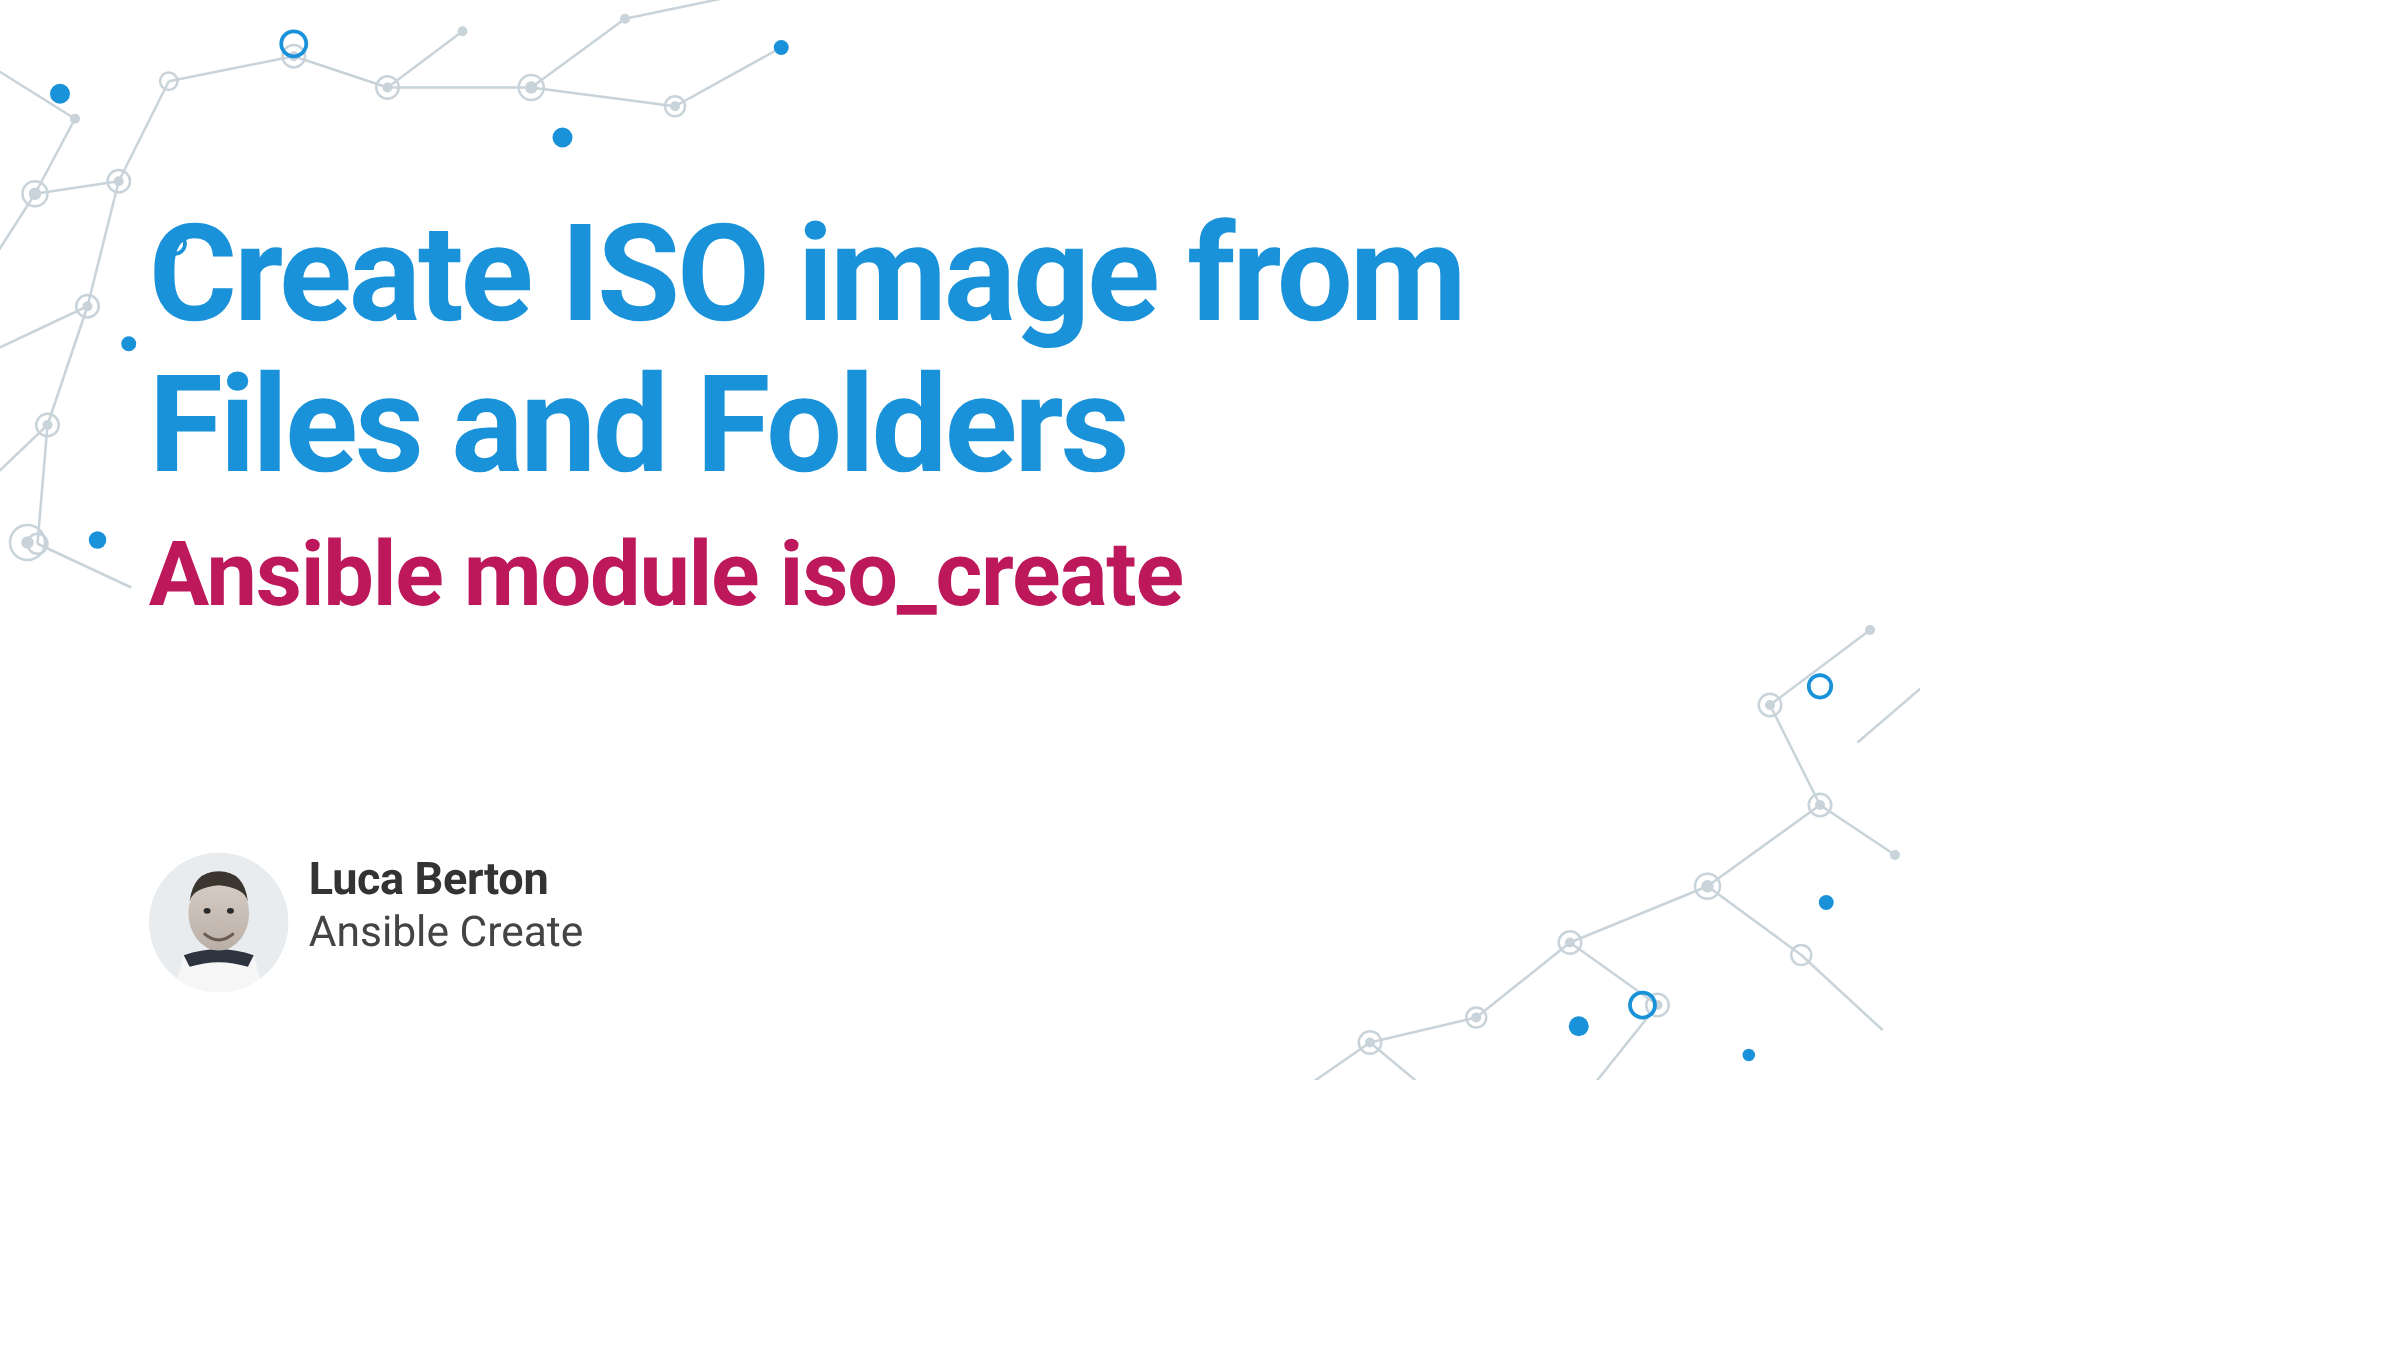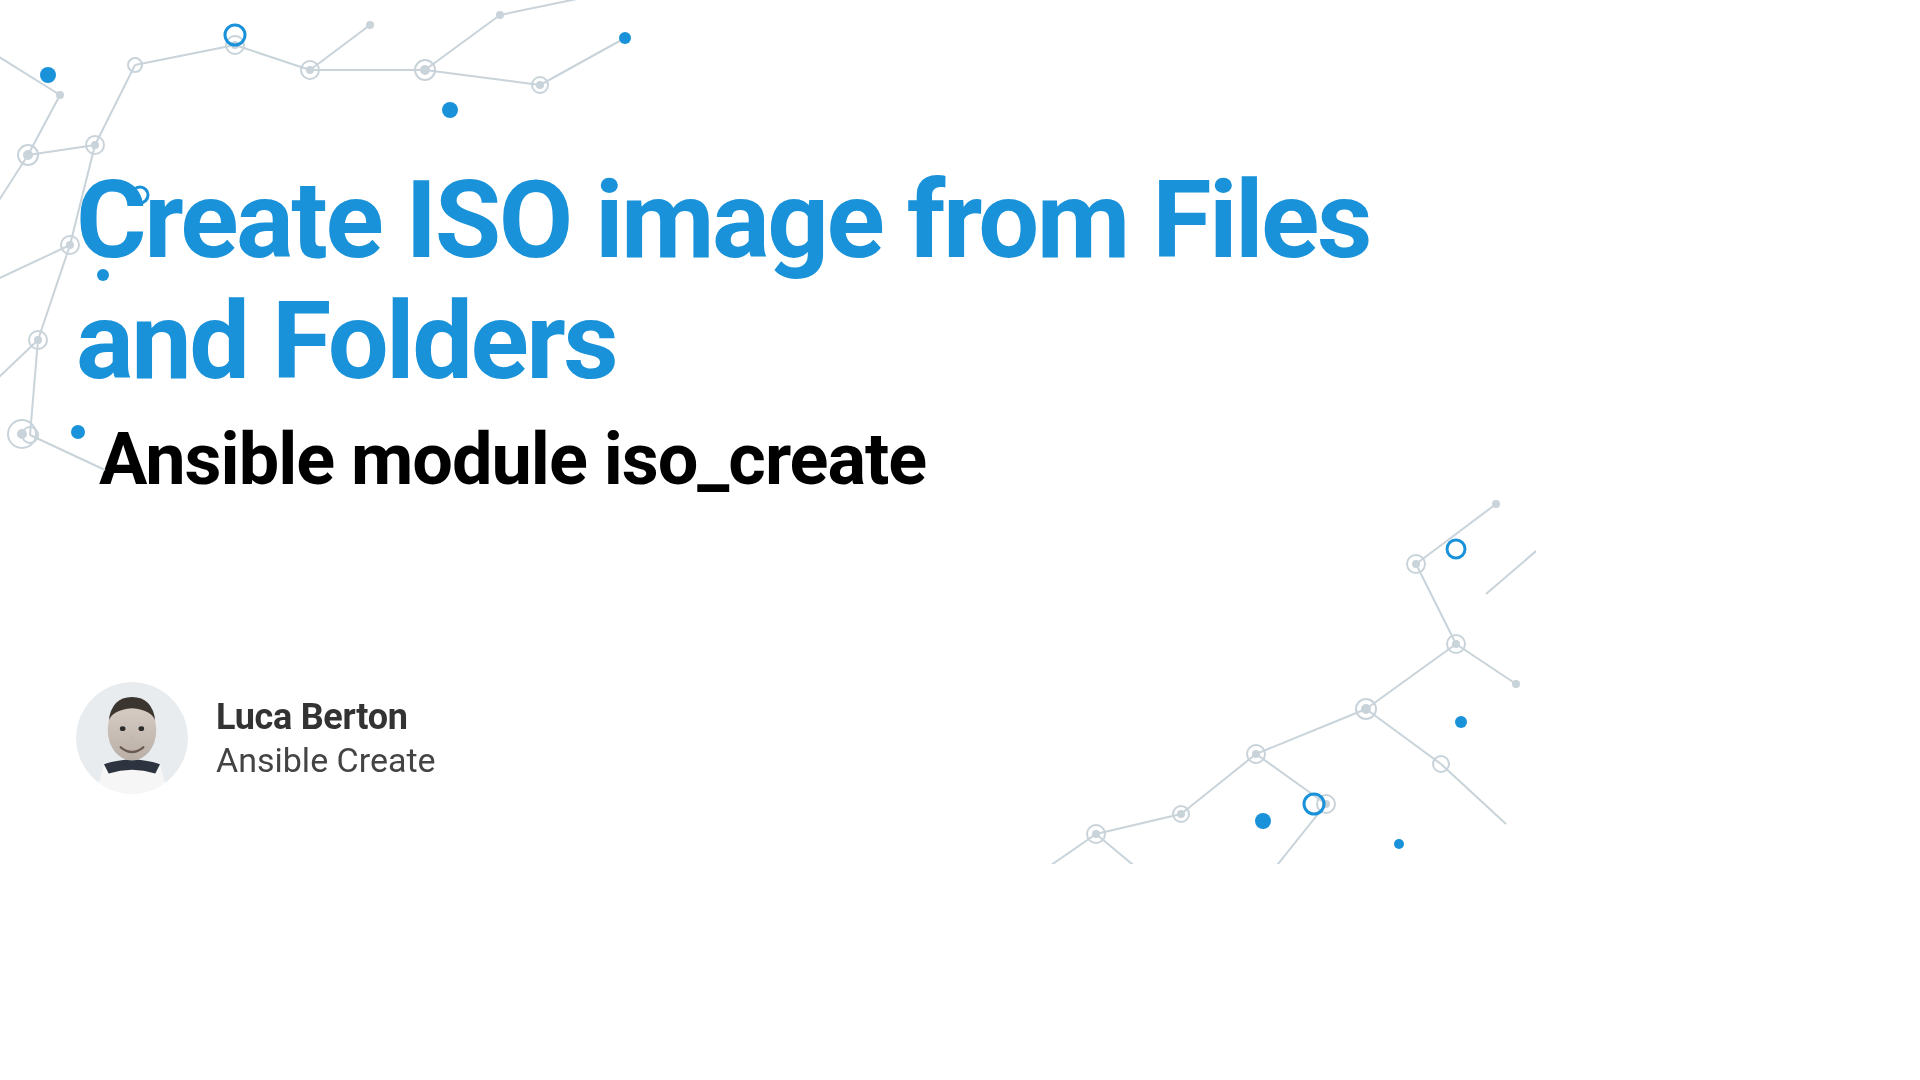--- a/index.html
+++ b/index.html
@@ -12,44 +12,43 @@
     height: 864px;
     background: #ffffff;
     font-family: -apple-system, BlinkMacSystemFont, "Segoe UI", Roboto, "Helvetica Neue", Arial, sans-serif;
     overflow: hidden;
     position: relative;
   }
   .slide {
     width: 100%;
     height: 100%;
     position: relative;
-    padding: 160px 145px 70px 76px;
+    padding: 160px 145px 70px 119px;
     display: flex;
     flex-direction: column;
   }
   .title {
     font-size: 108px;
     font-weight: 700;
     line-height: 1.12;
     color: #1a92d9;
     letter-spacing: -2.5px;
   }
   .subtitle {
     font-size: 72px;
     font-weight: 700;
     line-height: 1.2;
-    color: #000000;
+    color: #be185d;
     margin-top: 15px;
     letter-spacing: -1px;
-    margin-left: 23px;
   }
   .author-block {
     display: flex;
-    align-items: center;
-    gap: 28px;
+    align-items: flex-start;
+    gap: 16px;
     margin-top: auto;
   }
   .avatar {
     width: 112px;
     height: 112px;
     border-radius: 50%;
     overflow: hidden;
     flex-shrink: 0;
   }
   .avatar svg {

